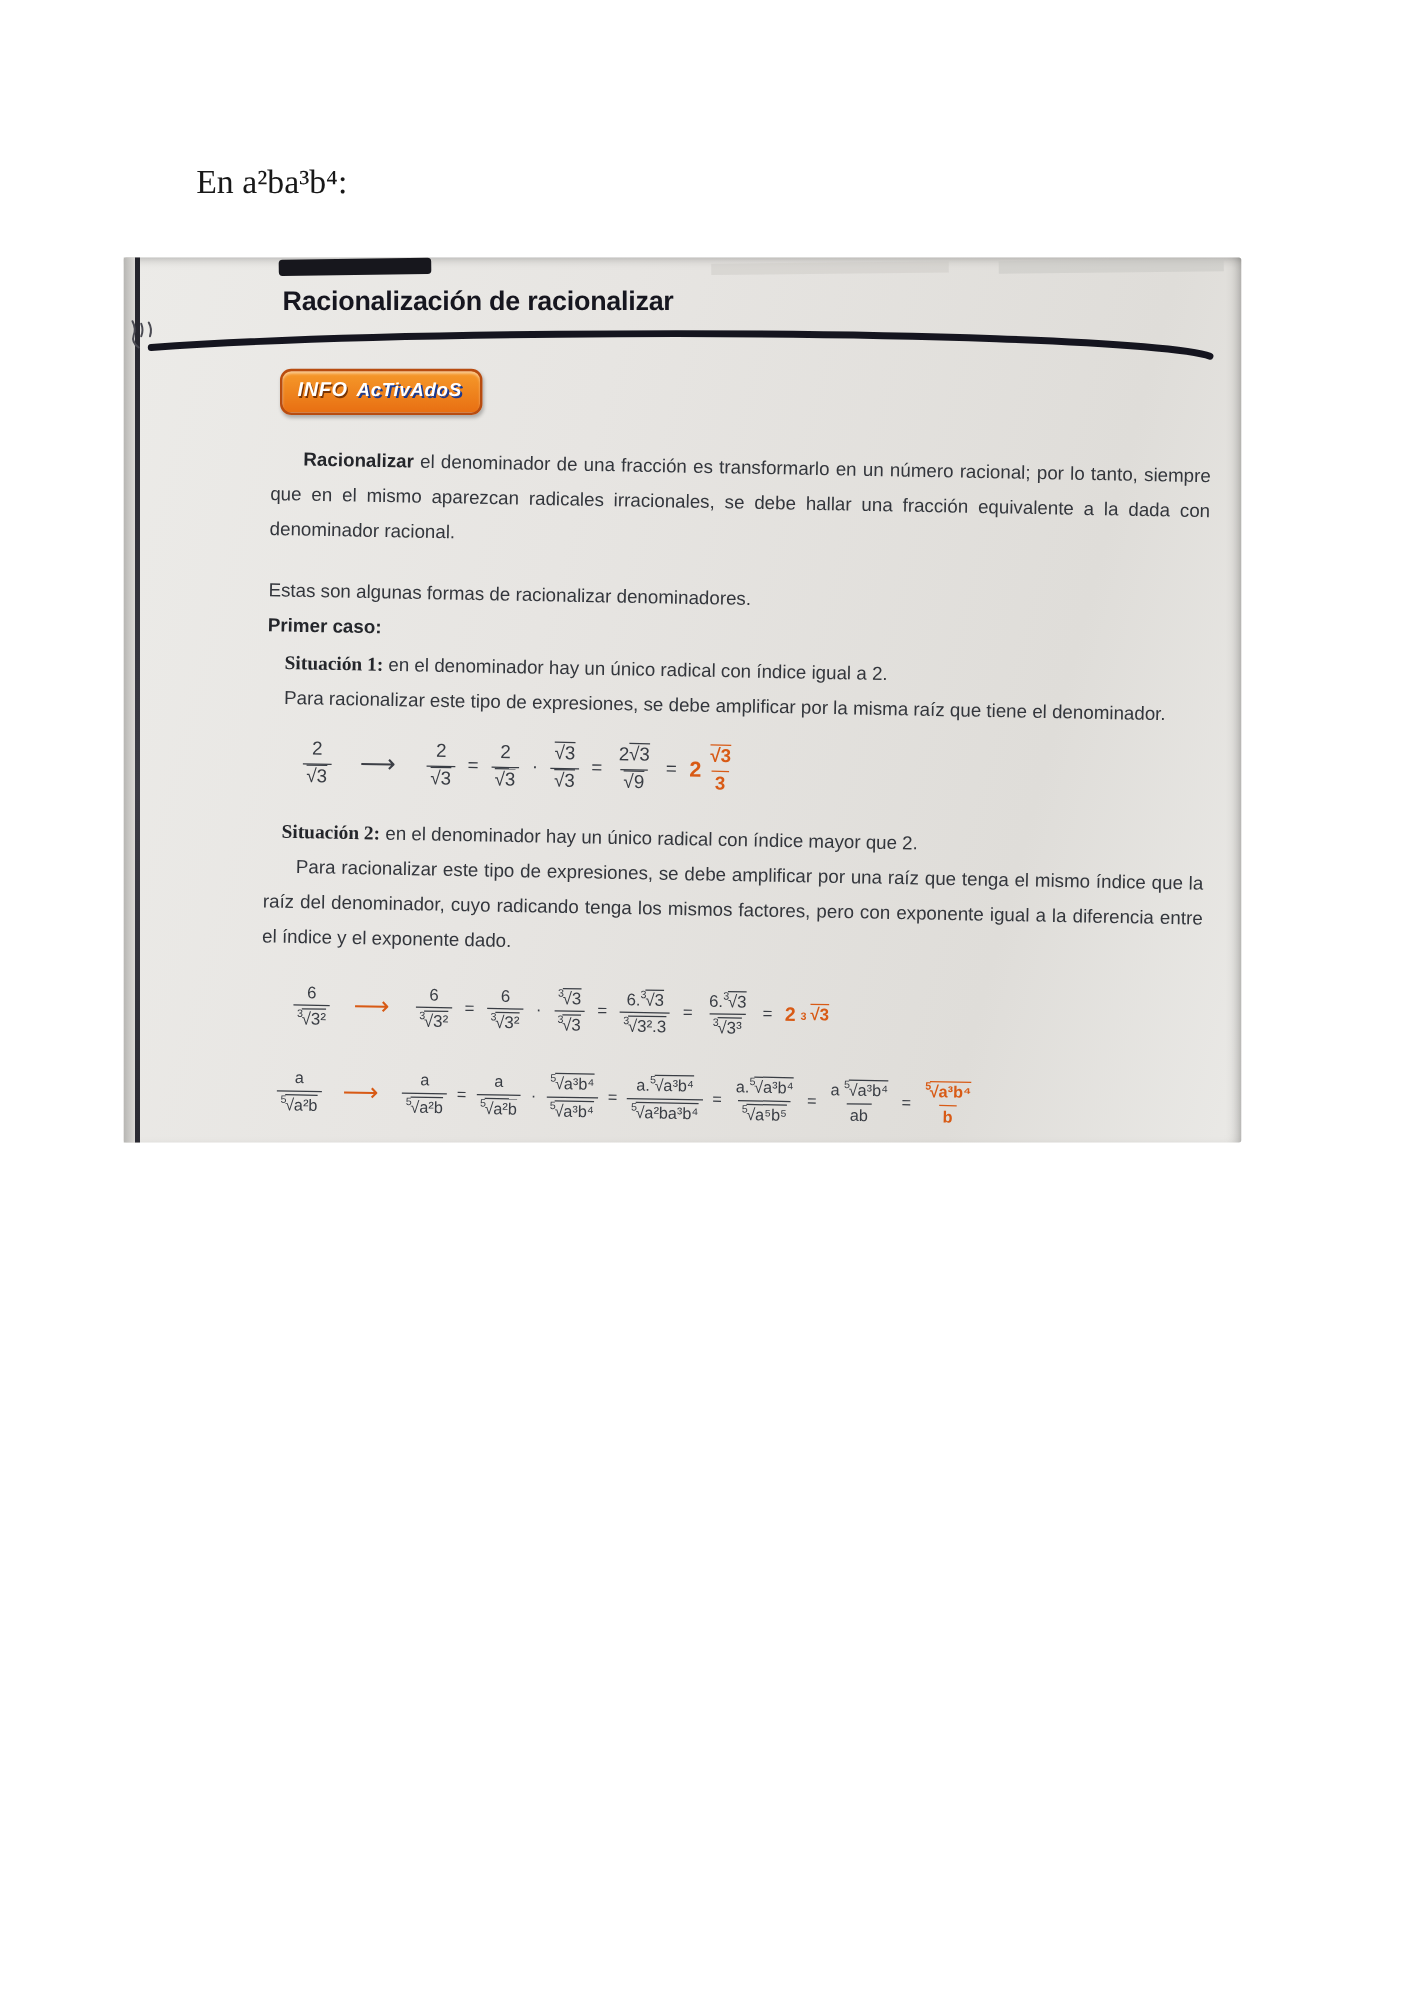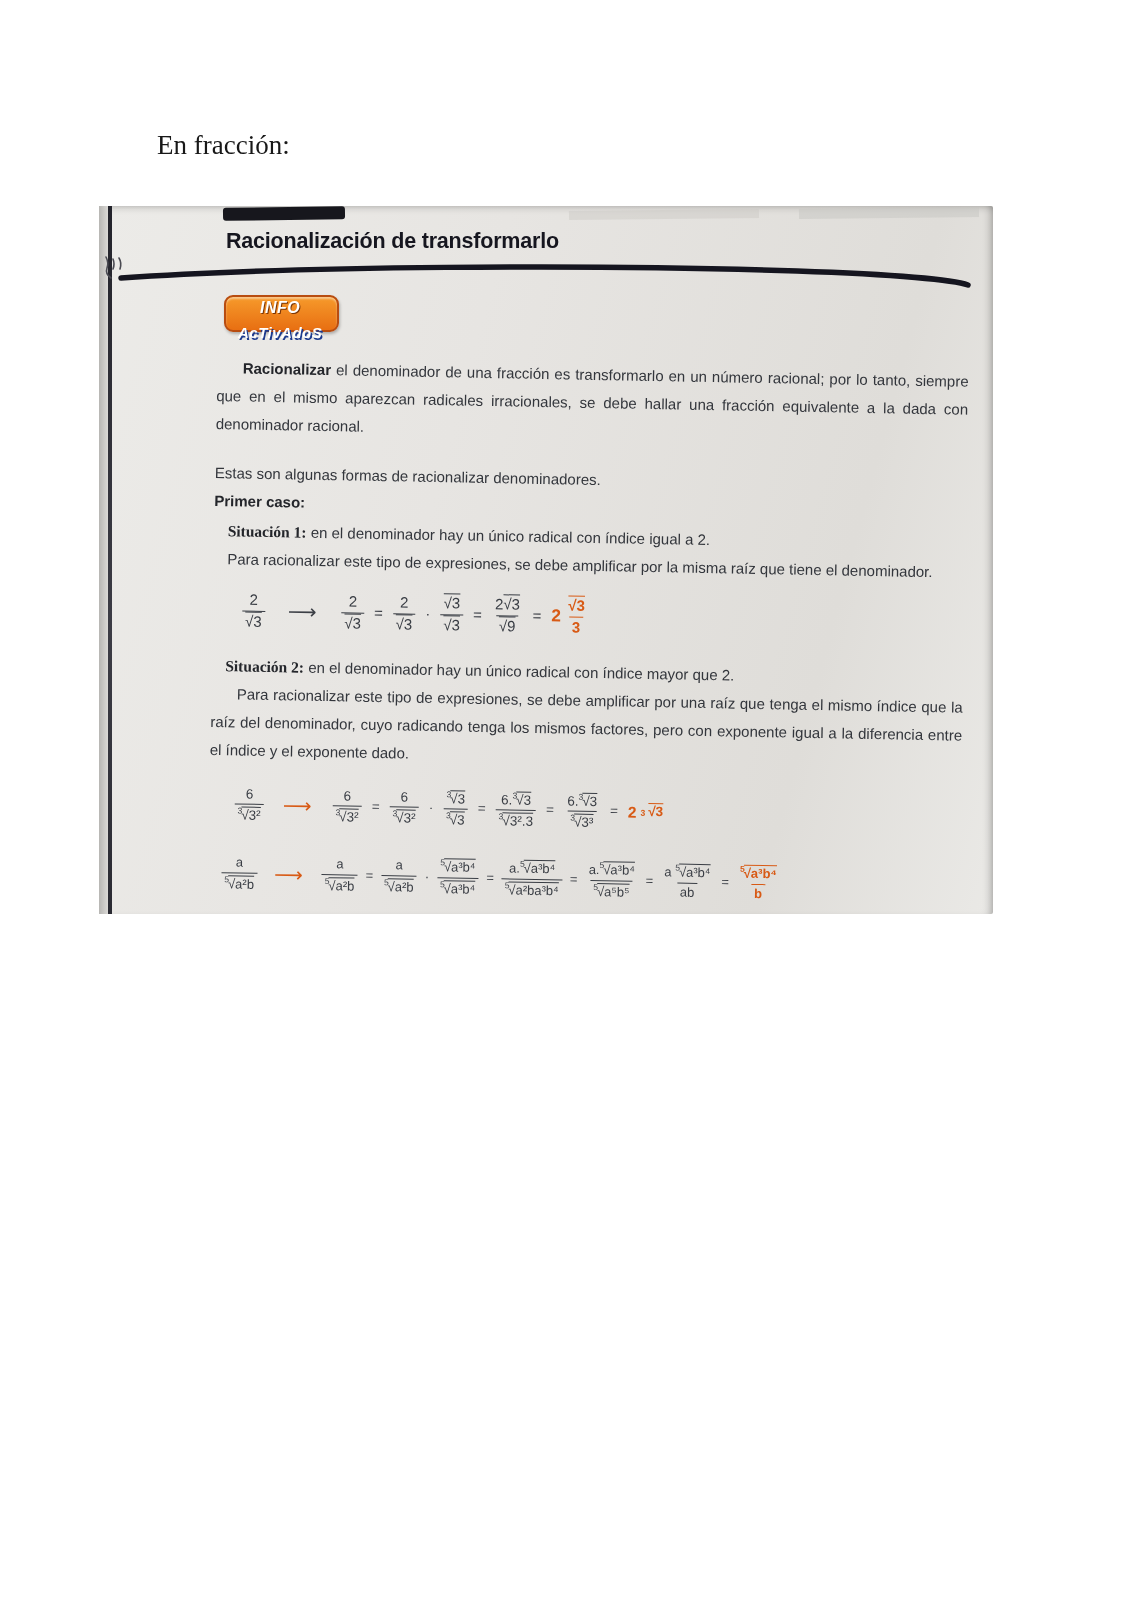--- a/index.html
+++ b/index.html
@@ -31,21 +31,20 @@
   .smudge2{ position:absolute; left:700px; top:2px; width:180px; height:10px;
             background:#c6c5c1; opacity:.5; transform:rotate(-0.6deg); }
   .title  { position:absolute; left:127px; top:23px; font-size:21.5px; font-weight:800;
             color:#16161f; letter-spacing:-0.2px; }
   .swoosh { position:absolute; left:18px; top:56px; }
   .badge  {
     position:absolute; left:125px; top:89px; height:37px; padding:2px 15px 4px 12px;
     background:linear-gradient(#f69a2b,#e86f12); border:2px solid #b84c10; border-radius:9px;
     display:inline-flex; align-items:center; gap:7px;
     box-shadow: inset 0 2px 2px rgba(255,255,255,.45), 1px 2px 3px rgba(0,0,0,.25);
-    flex-direction: column;
   }
   .b-info { font-size:16px; font-weight:800; font-style:italic; color:#ffffff;
             text-shadow:1px 1px 0 #7a3505; letter-spacing:.5px; }
   .b-act  { font-size:15px; font-weight:800; font-style:italic; color:#ffffff;
             text-shadow:1.6px 1.6px 0 #1c3a8e; letter-spacing:.5px; }
   
   .body {
     position:absolute; left:118px; top:148px; width:752px;
     transform:rotate(1.05deg); transform-origin:0 0;
     font-size:15px; line-height:28px; color:#33363c;
@@ -75,34 +74,34 @@
   .r2 .arrow, .r3 .arrow { color:#d85a15; margin:0 12px 0 10px; }
   .acc { color:#d85a15; }
   .res { display:inline-flex; align-items:center; gap:4px; font-weight:600; }
   .res .coef { font-size:1.15em; }
 </style>
 </head>
 <body>
 
 <div class="page">
 
-  <h1 class="heading">En fracción:</h1>
+  <h1 class="heading">En a²ba³b⁴:</h1>
 
   <div class="scan">
     <div class="edge"></div>
     <div class="spine"></div>
     <svg class="squiggle" width="26" height="30" viewBox="0 0 26 30">
       <path d="M6 3 q3 6 1 11 q-2 6 4 10 M13 5 q2 5 0 10 M19 4 q3 5 1 11" fill="none" stroke="#4a4a52" stroke-width="1.6" stroke-linecap="round"></path>
     </svg>
 
     <div class="tab"></div>
     <div class="smudge1"></div>
     <div class="smudge2"></div>
 
-    <h2 class="title">Racionalización de transformarlo</h2>
+    <h2 class="title">Racionalización de racionalizar</h2>
 
     <svg class="swoosh" width="858" height="30" viewBox="0 0 858 30">
       <path d="M4 16 C 170 4, 480 2, 680 9 C 780 12.5, 838 18, 851 23" fill="none" stroke="#15151f" stroke-width="5.5" stroke-linecap="round"></path>
     </svg>
 
     <div class="badge">
       <span class="b-info">INFO</span>
       <span class="b-act">AcTivAdoS</span>
     </div>
 

